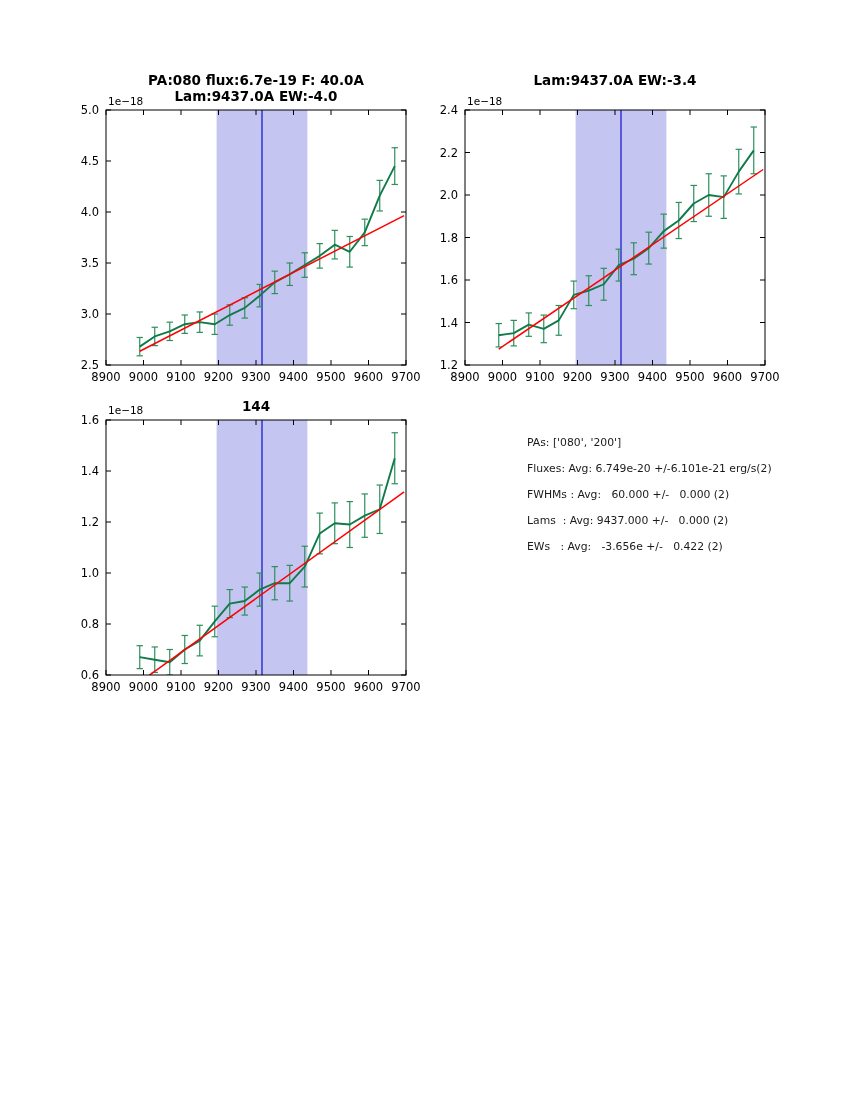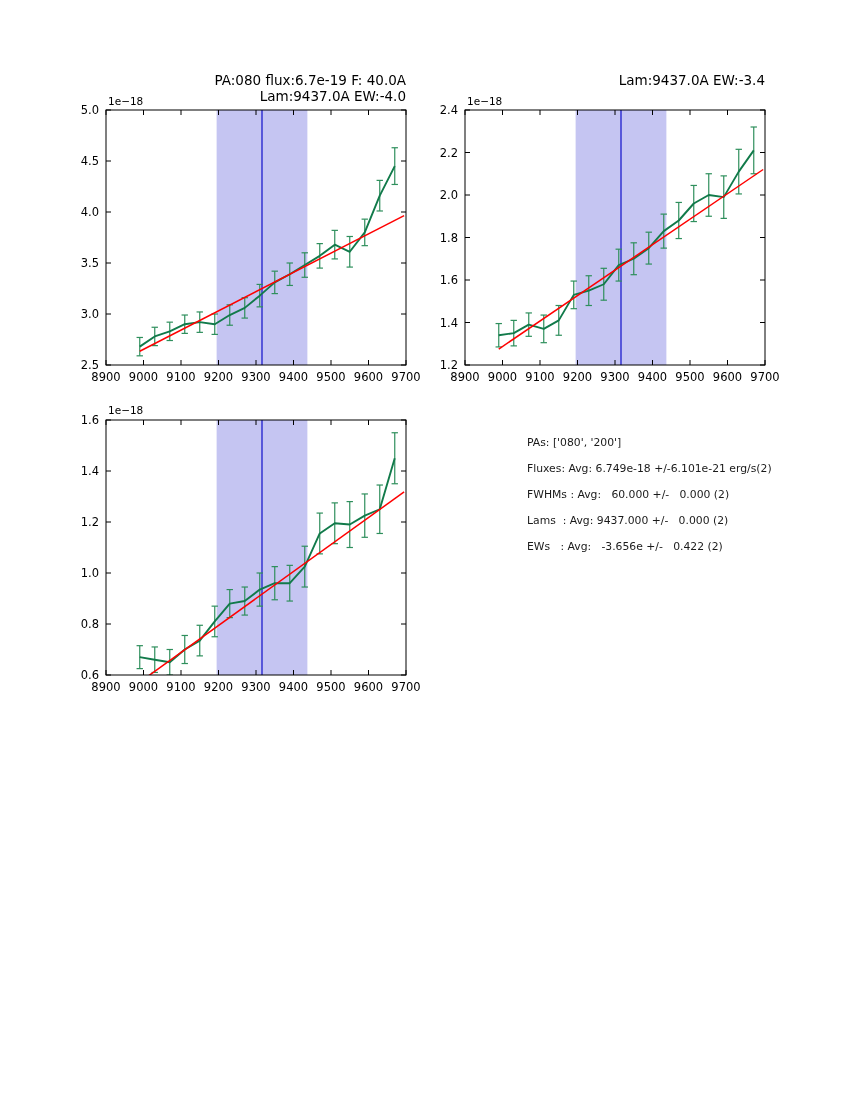--- a/index.html
+++ b/index.html
@@ -1,19 +1,19 @@
 <!DOCTYPE html>
 <html><head>
 <meta charset="utf-8">
 <style>
   html,body{margin:0;padding:0;background:#ffffff;}
   .figure{position:relative;width:850px;height:1100px;background:#ffffff;overflow:hidden;
           font-family:"DejaVu Sans",sans-serif;color:#000;}
   #fig-svg{position:absolute;left:0;top:0;}
-  .plot-title{position:absolute;width:300px;text-align:right;font-size:13.5px;line-height:15.5px;color:#000;}
+  .plot-title{position:absolute;width:300px;text-align:center;font-size:13.5px;line-height:15.5px;color:#000;font-weight:bold;}
   .offset-label{position:absolute;font-size:10.5px;color:#000;}
   .stats-panel{position:absolute;left:527px;top:430px;}
   .stats-line{white-space:pre;font-size:10.8px;line-height:26px;color:#1a1a1a;}
 </style>
 </head>
 <body>
 
 <div class="figure">
 
   <svg id="fig-svg" width="850" height="1100">
@@ -371,23 +371,26 @@
     <div>PA:080 flux:6.7e-19 F: 40.0A</div>
     <div>Lam:9437.0A EW:-4.0</div>
   </div>
   <div class="offset-label" style="left:108px;top:95px;">1e−18</div>
 
   <div class="plot-title" style="left:465px;top:73px;">
     <div>Lam:9437.0A EW:-3.4</div>
   </div>
   <div class="offset-label" style="left:467px;top:95px;">1e−18</div>
 
+  <div class="plot-title" style="left:106px;top:399px;">
+    <div>144</div>
+  </div>
   <div class="offset-label" style="left:108px;top:404px;">1e−18</div>
 
   <div class="stats-panel">
     <div class="stats-line">PAs: ['080', '200']</div>
-    <div class="stats-line">Fluxes: Avg: 6.749e-18 +/-6.101e-21 erg/s(2)</div>
+    <div class="stats-line">Fluxes: Avg: 6.749e-20 +/-6.101e-21 erg/s(2)</div>
     <div class="stats-line">FWHMs : Avg:   60.000 +/-   0.000 (2)</div>
     <div class="stats-line">Lams  : Avg: 9437.000 +/-   0.000 (2)</div>
     <div class="stats-line">EWs   : Avg:   -3.656e +/-   0.422 (2)</div>
   </div>
 
 </div>
 
 </body></html>

